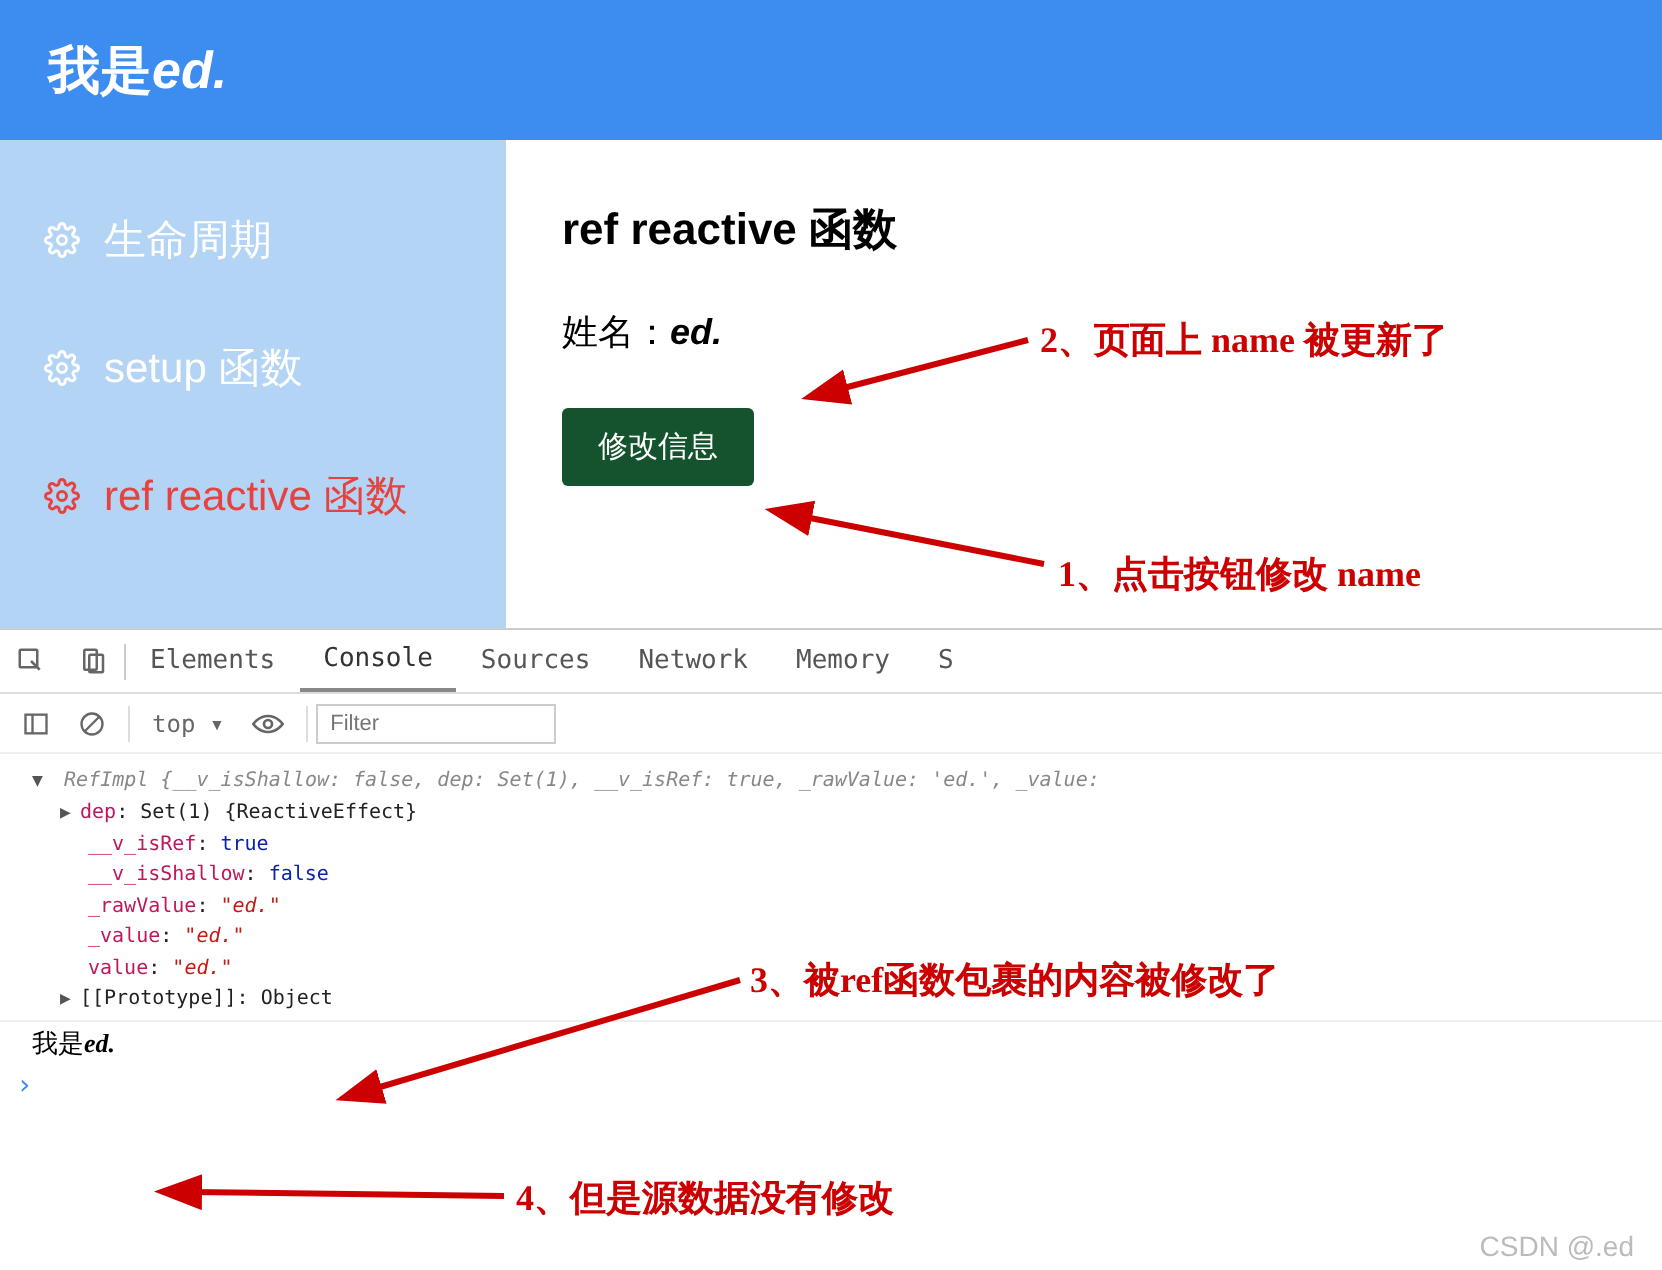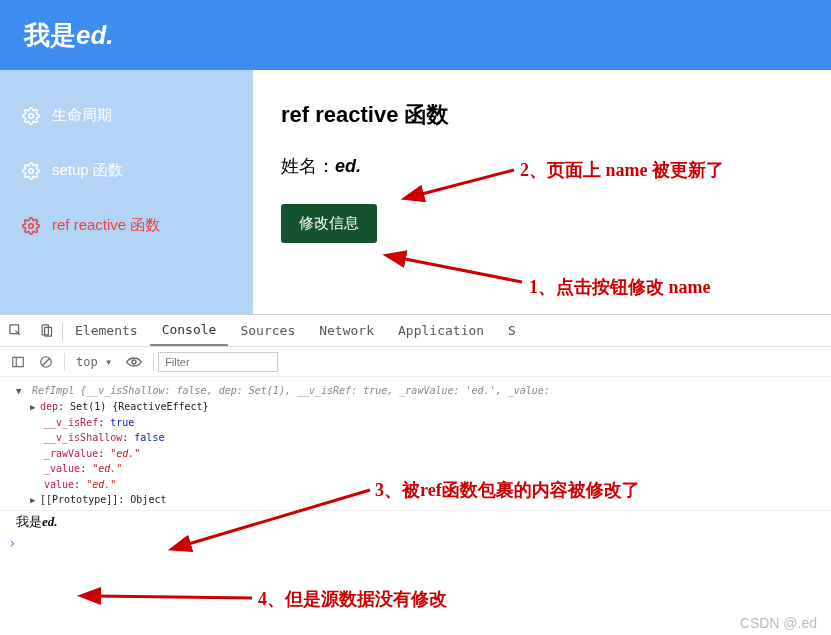--- a/index.html
+++ b/index.html
@@ -7,21 +7,21 @@
 
 
 .header { background: #3d8cf0; color: #fff; padding: 20px 24px; height: 70px; display: flex; align-items: center; }
 .header-title { font-size: 26px; font-weight: bold; }
 .header-title em { font-style: italic; }
 
 .body-wrap { display: flex; height: 244px; }
 
 
 .sidebar { width: 253px; background: #b3d4f5; padding-top: 18px; }
-.sidebar-item { display: flex; align-items: center; padding: 18px 22px; color: #fff; font-size: 15px; cursor: pointer; }
+.sidebar-item { display: flex; align-items: center; padding: 18px 22px; color: #fff; font-size: 21px; cursor: pointer; }
 .sidebar-item.active { color: #e64340; }
 .sidebar-item .icon { margin-right: 12px; display: flex; }
 
 
 .main { flex: 1; padding: 30px 28px; background: #fff; position: relative; }
 .main-title { font-size: 22px; font-weight: bold; margin-bottom: 24px; }
 .name-row { font-size: 18px; margin-bottom: 26px; }
 .name-row .val { font-style: italic; font-weight: bold; }
 .btn { background: #14532d; color: #fff; border: none; padding: 10px 18px; font-size: 15px; border-radius: 3px; cursor: pointer; }
 
@@ -139,21 +139,21 @@
         <svg width="15" height="15" viewBox="0 0 24 24" fill="none" stroke="#666" stroke-width="2">
           <rect x="5" y="3" width="10" height="16" rx="1"></rect>
           <rect x="9" y="7" width="11" height="14" rx="1"></rect>
         </svg>
       </span>
     <span class="dt-sep"></span>
     <span class="dt-tab">Elements</span>
     <span class="dt-tab active">Console</span>
     <span class="dt-tab">Sources</span>
     <span class="dt-tab">Network</span>
-    <span class="dt-tab">Application</span>
+    <span class="dt-tab">Memory</span>
     <span class="dt-tab">S</span>
   </div>
   <div class="dt-toolbar">
     <span class="ctrl">
         <svg width="14" height="14" viewBox="0 0 24 24" fill="none" stroke="#666" stroke-width="2">
           <rect x="3" y="4" width="18" height="16"></rect>
           <line x1="9" y1="4" x2="9" y2="20"></line>
         </svg>
       </span>
     <span class="ctrl">

